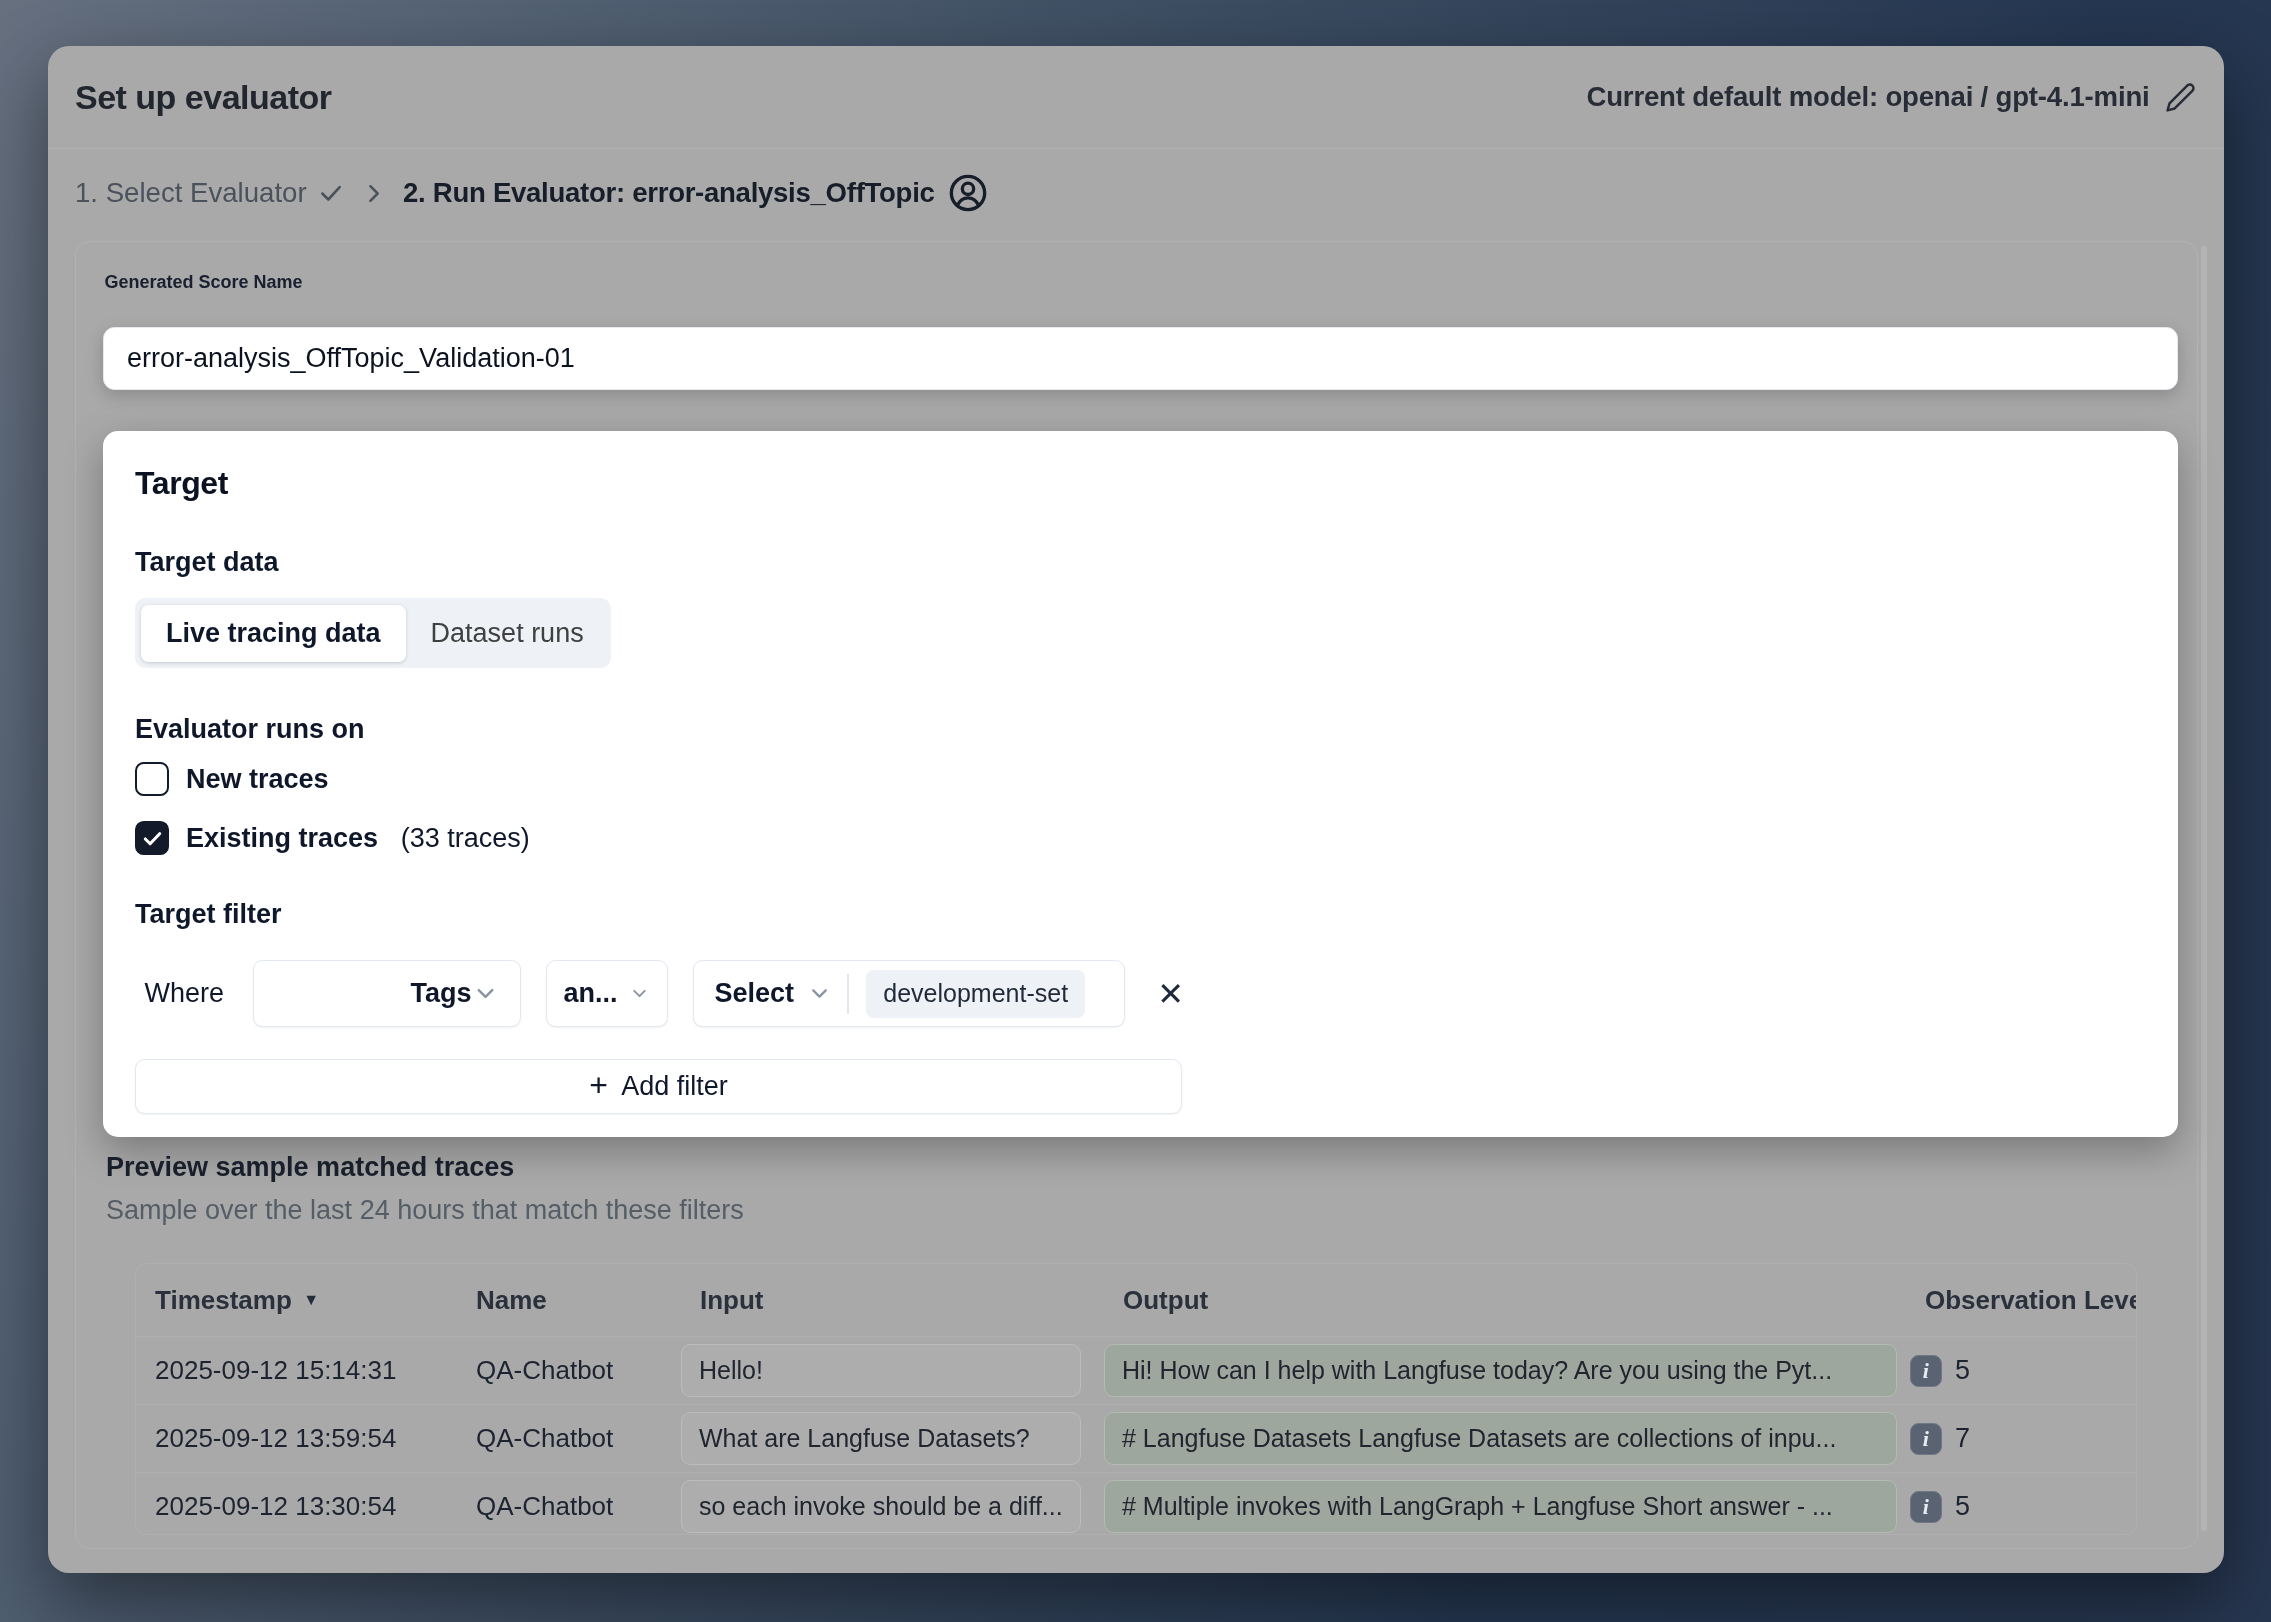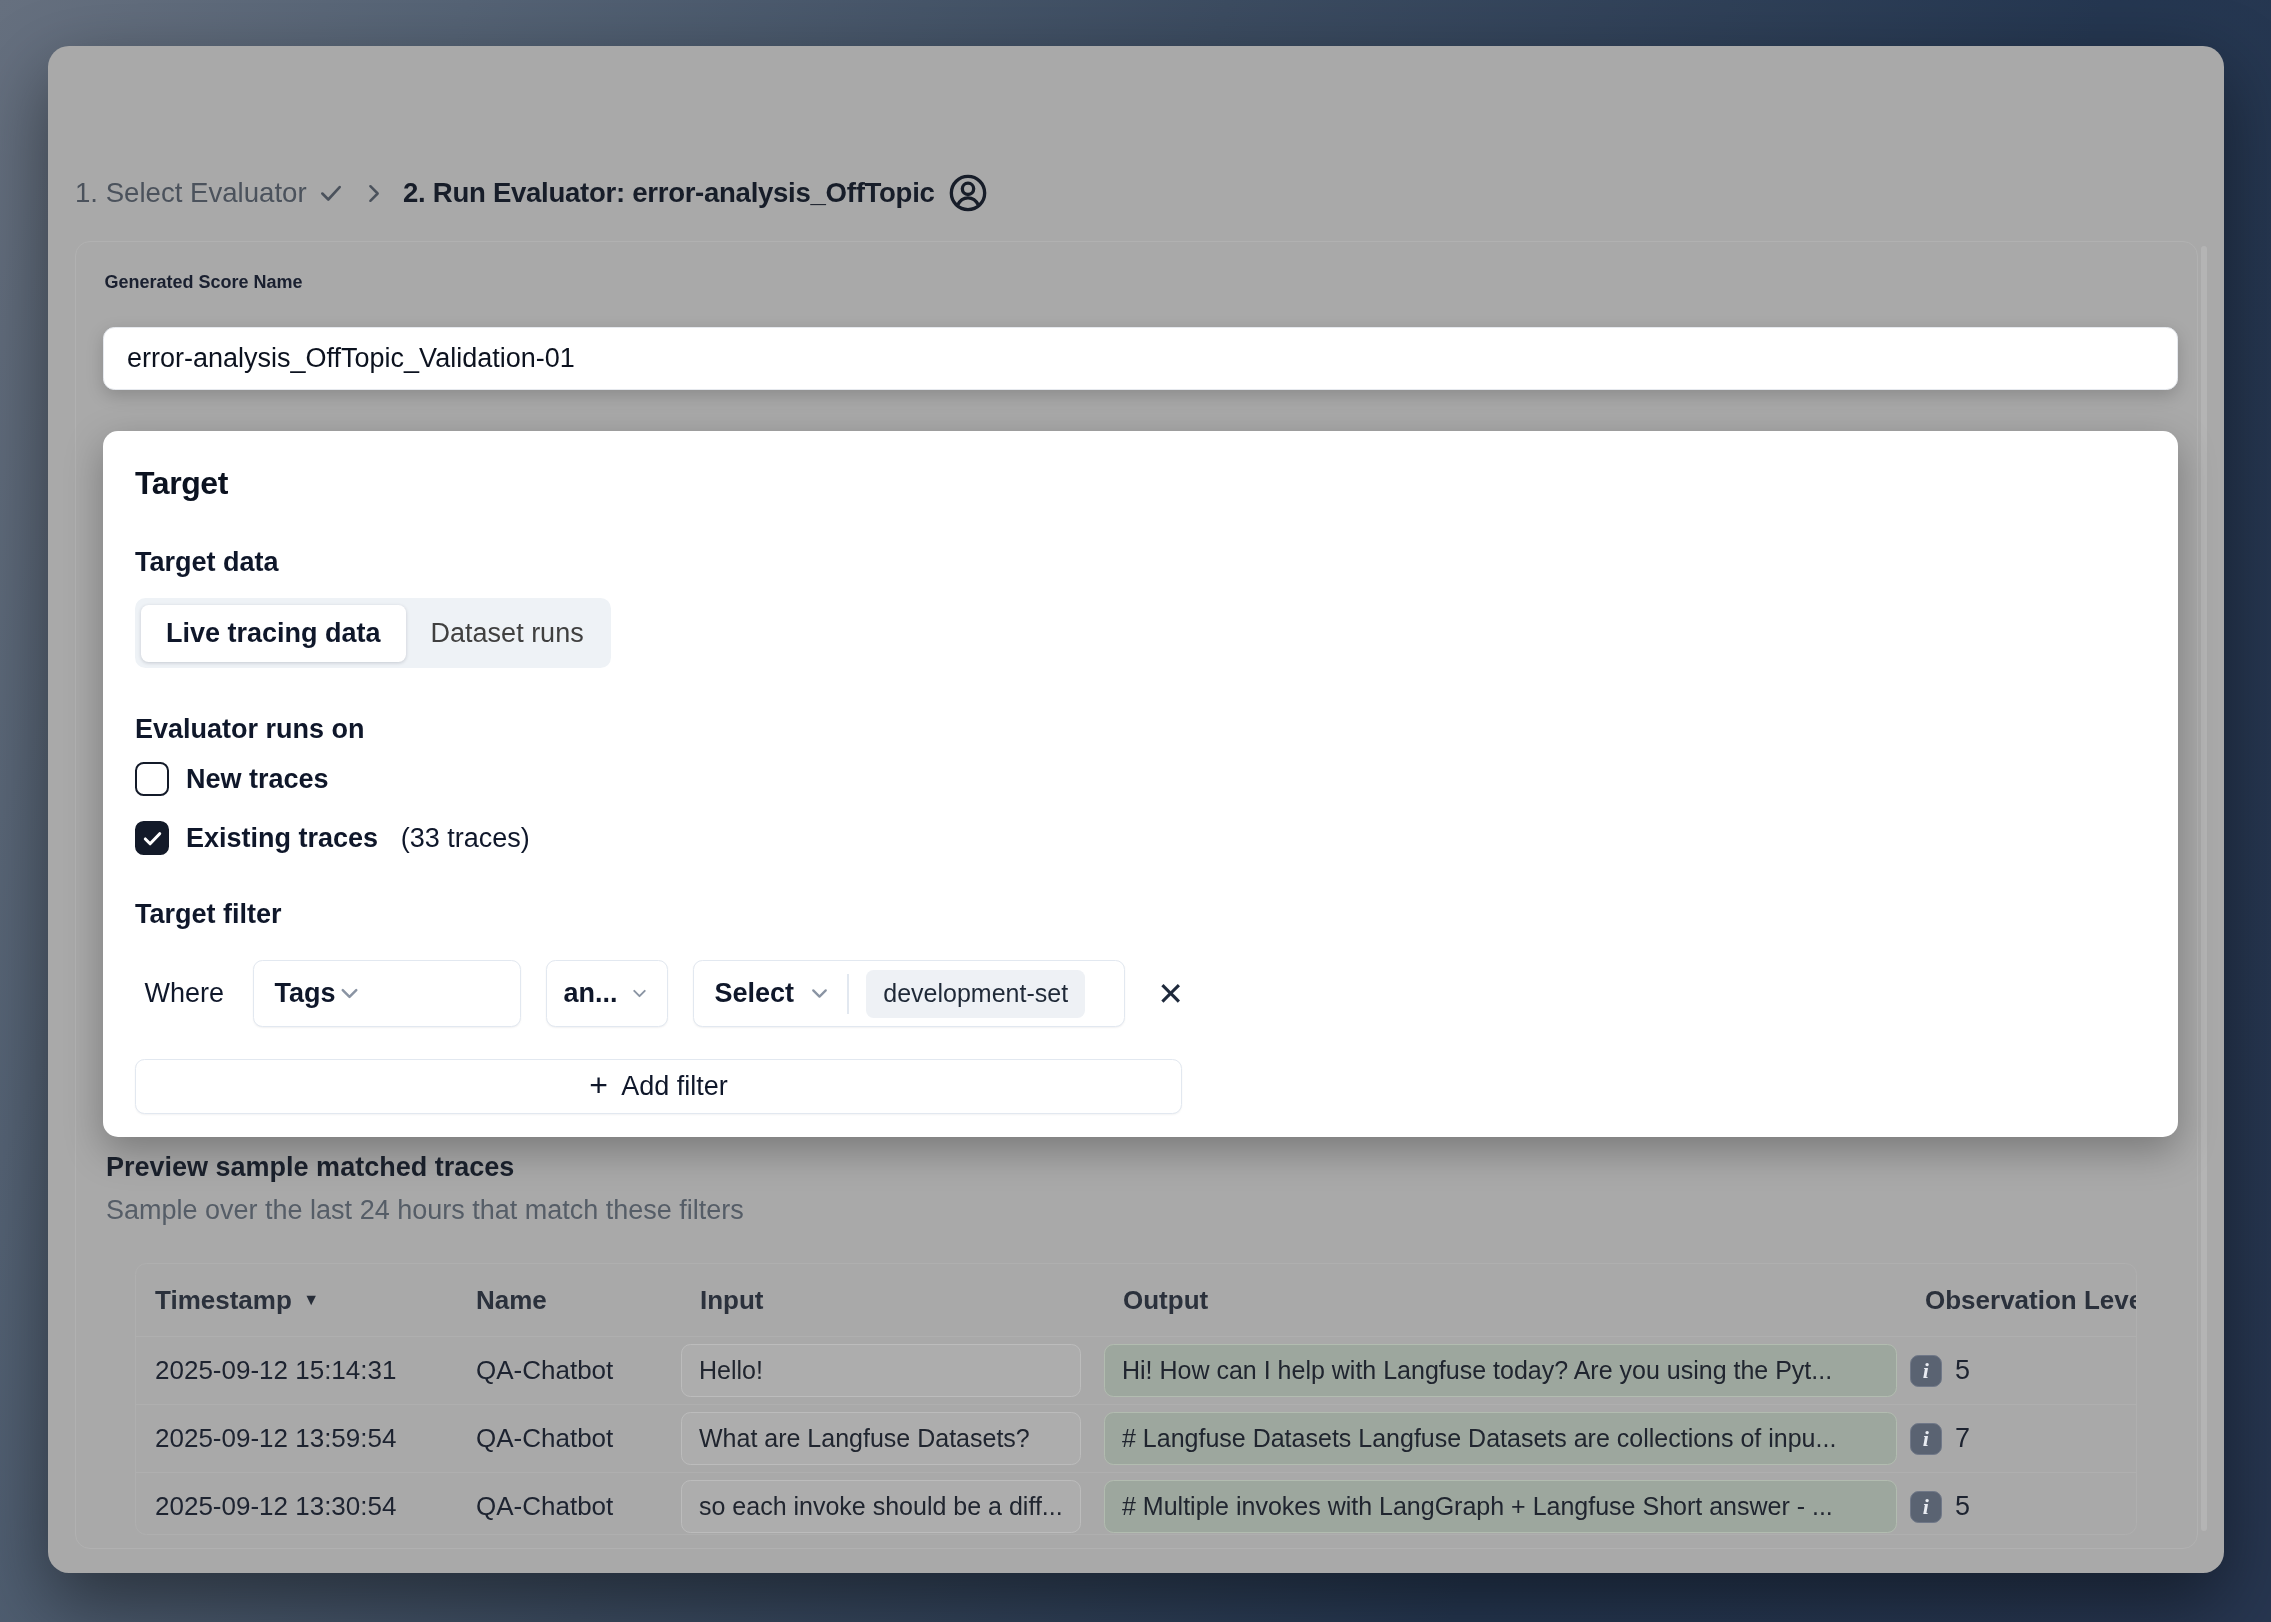--- a/index.html
+++ b/index.html
@@ -77,21 +77,21 @@
   .check-label{ font-size:27px; font-weight:600; color:#0f172a; }
   .check-count{ font-size:27px; font-weight:400; color:#0f172a; margin-left:5.7px; }
 
   .filter-row{ position:absolute; left:32px; top:529px; height:67px; display:flex; align-items:center; }
   .where{ font-size:27px; color:#0f172a; margin:0 28.5px 0 9.5px; }
   .select{
     height:67px; background:#fff; border:1.4px solid #e2e8f0; border-radius:9.5px;
     display:flex; align-items:center; box-shadow:0 1px 1.9px rgba(15,23,42,.06);
     font-size:27px; font-weight:600; color:#0f172a;
   }
-  .sel-column{ width:268px; padding:0 21px; justify-content:flex-start; margin-right:25px; }
+  .sel-column{ width:268px; padding:0 21px; justify-content:flex-end; margin-right:25px; }
   .sel-operator{ width:122px; padding:0 17px; justify-content:space-between; margin-right:25px; color:#0f172a; }
   .sel-value{ width:432px; padding:0 21px; }
   .sel-value .divider{ width:1.9px; height:40px; background:#e2e8f0; margin:0 17px 0 15px; }
   .value-chip{ background:#eef1f5; border-radius:7.6px; height:48px; display:flex; align-items:center;
     padding:0 17px; font-size:25px; font-weight:400; color:#1f2937; white-space:nowrap; }
   .remove-filter{ margin-left:25px; font-size:32px; color:#1e293b; line-height:1; cursor:default;
     width:42px; height:42px; display:flex; align-items:center; justify-content:center; }
   .add-filter{
     position:absolute; left:32px; top:628px; width:1047px; height:55px;
     border:1.4px solid #e2e8f0; border-radius:9.5px; background:#fff;
@@ -131,20 +131,31 @@
   .level-count{ font-size:27px; color:#1d2330; }
 
   svg{ display:block; }
 </style>
 </head>
 <body>
 
 <div class="modal">
   <div class="scroll-track"></div>
 
+  <div class="modal-header">
+    <div class="modal-title">Set up evaluator</div>
+    <div class="model-note-wrap">
+      <span class="model-note">Current default model: openai / gpt-4.1-mini</span>
+      <span>
+        <svg width="31" height="31" viewBox="0 0 24 24" fill="none" stroke="#272c36" stroke-width="1.9" stroke-linecap="round" stroke-linejoin="round">
+          <path d="M17 3a2.85 2.83 0 1 1 4 4L7.5 20.5 2 22l1.5-5.5L17 3z"></path>
+        </svg>
+      </span>
+    </div>
+  </div>
 
   <div class="breadcrumb">
     <span class="bc-step1">
       <span>1. Select Evaluator</span>
       <span>
         <svg width="26" height="26" viewBox="0 0 24 24" fill="none" stroke="#4b525c" stroke-width="2.4" stroke-linecap="round" stroke-linejoin="round">
             <path d="M4 12.5l5.5 5.5L20 6.5"></path>
           </svg>
       </span>
     </span>

